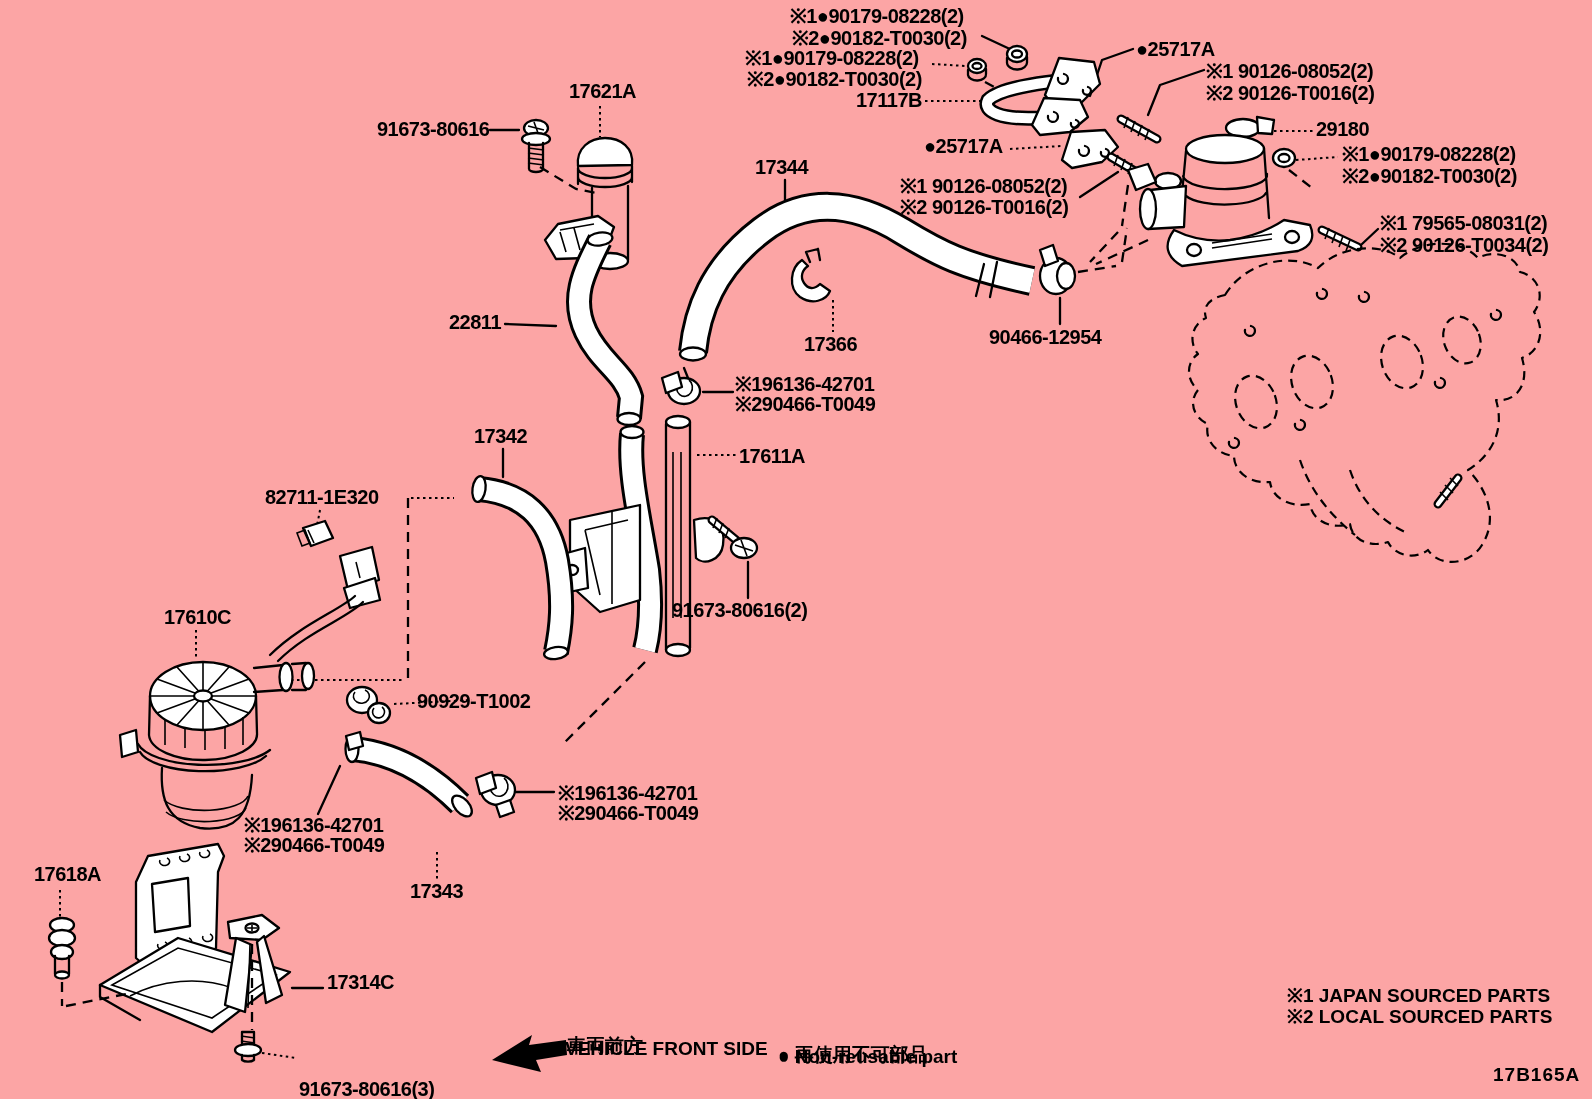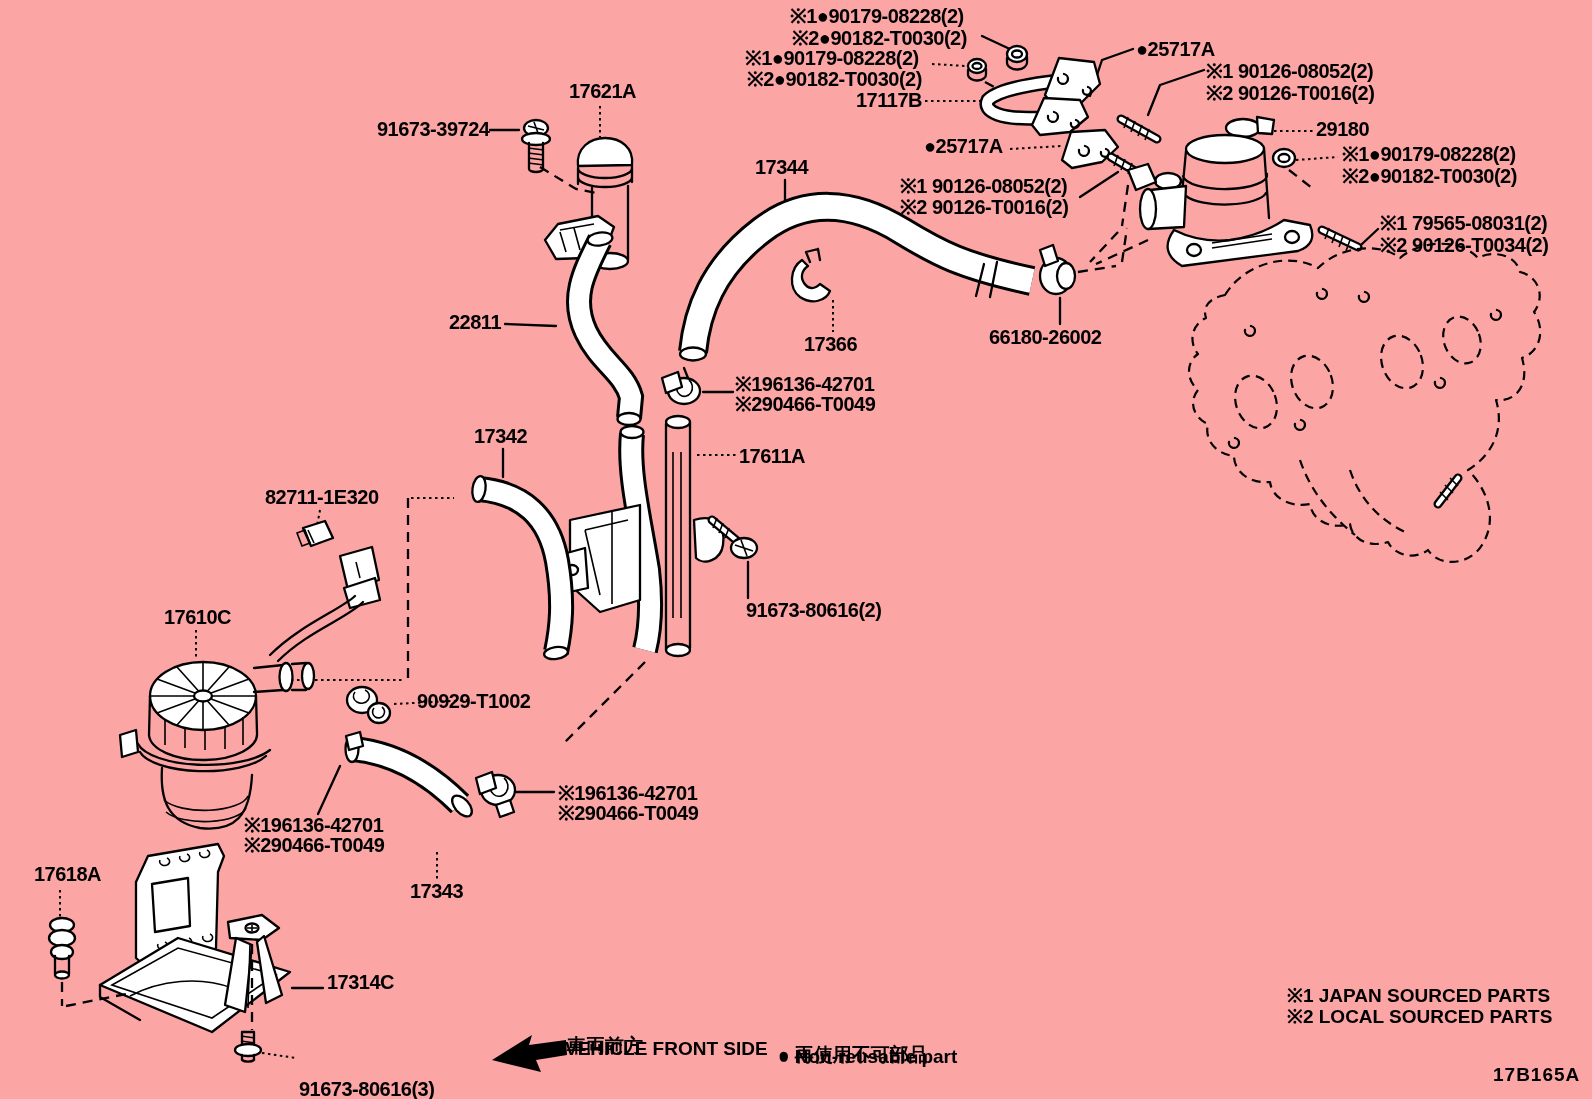--- a/index.html
+++ b/index.html
@@ -309,33 +309,33 @@
   <div class="lbl" style="left:856px;top:90px">17117B</div>
   <div class="lbl" style="left:1136px;top:39px">●25717A</div>
   <div class="lbl" style="left:1206px;top:61px">※1 90126-08052(2)</div>
   <div class="lbl" style="left:1206px;top:83px">※2 90126-T0016(2)</div>
   <div class="lbl" style="left:1316px;top:119px">29180</div>
   <div class="lbl" style="left:1342px;top:144px">※1●90179-08228(2)</div>
   <div class="lbl" style="left:1342px;top:166px">※2●90182-T0030(2)</div>
   <div class="lbl" style="left:1380px;top:213px">※1 79565-08031(2)</div>
   <div class="lbl" style="left:1380px;top:235px">※2 90126-T0034(2)</div>
   <div class="lbl" style="left:569px;top:81px">17621A</div>
-  <div class="lbl" style="left:377px;top:119px">91673-39724</div>
+  <div class="lbl" style="left:377px;top:119px">91673-80616</div>
   <div class="lbl" style="left:755px;top:157px">17344</div>
   <div class="lbl" style="left:924px;top:136px">●25717A</div>
   <div class="lbl" style="left:900px;top:176px">※1 90126-08052(2)</div>
   <div class="lbl" style="left:900px;top:197px">※2 90126-T0016(2)</div>
   <div class="lbl" style="left:449px;top:312px">22811</div>
   <div class="lbl" style="left:804px;top:334px">17366</div>
-  <div class="lbl" style="left:989px;top:327px">66180-26002</div>
+  <div class="lbl" style="left:989px;top:327px">90466-12954</div>
   <div class="lbl" style="left:735px;top:374px">※196136-42701</div>
   <div class="lbl" style="left:735px;top:394px">※290466-T0049</div>
   <div class="lbl" style="left:474px;top:426px">17342</div>
   <div class="lbl" style="left:739px;top:446px">17611A</div>
-  <div class="lbl" style="left:746px;top:600px">91673-80616(2)</div>
+  <div class="lbl" style="left:672px;top:600px">91673-80616(2)</div>
   <div class="lbl" style="left:265px;top:487px">82711-1E320</div>
   <div class="lbl" style="left:164px;top:607px">17610C</div>
   <div class="lbl" style="left:417px;top:691px">90929-T1002</div>
   <div class="lbl" style="left:558px;top:783px">※196136-42701</div>
   <div class="lbl" style="left:558px;top:803px">※290466-T0049</div>
   <div class="lbl" style="left:244px;top:815px">※196136-42701</div>
   <div class="lbl" style="left:244px;top:835px">※290466-T0049</div>
   <div class="lbl" style="left:410px;top:881px">17343</div>
   <div class="lbl" style="left:34px;top:864px">17618A</div>
   <div class="lbl" style="left:327px;top:972px">17314C</div>

